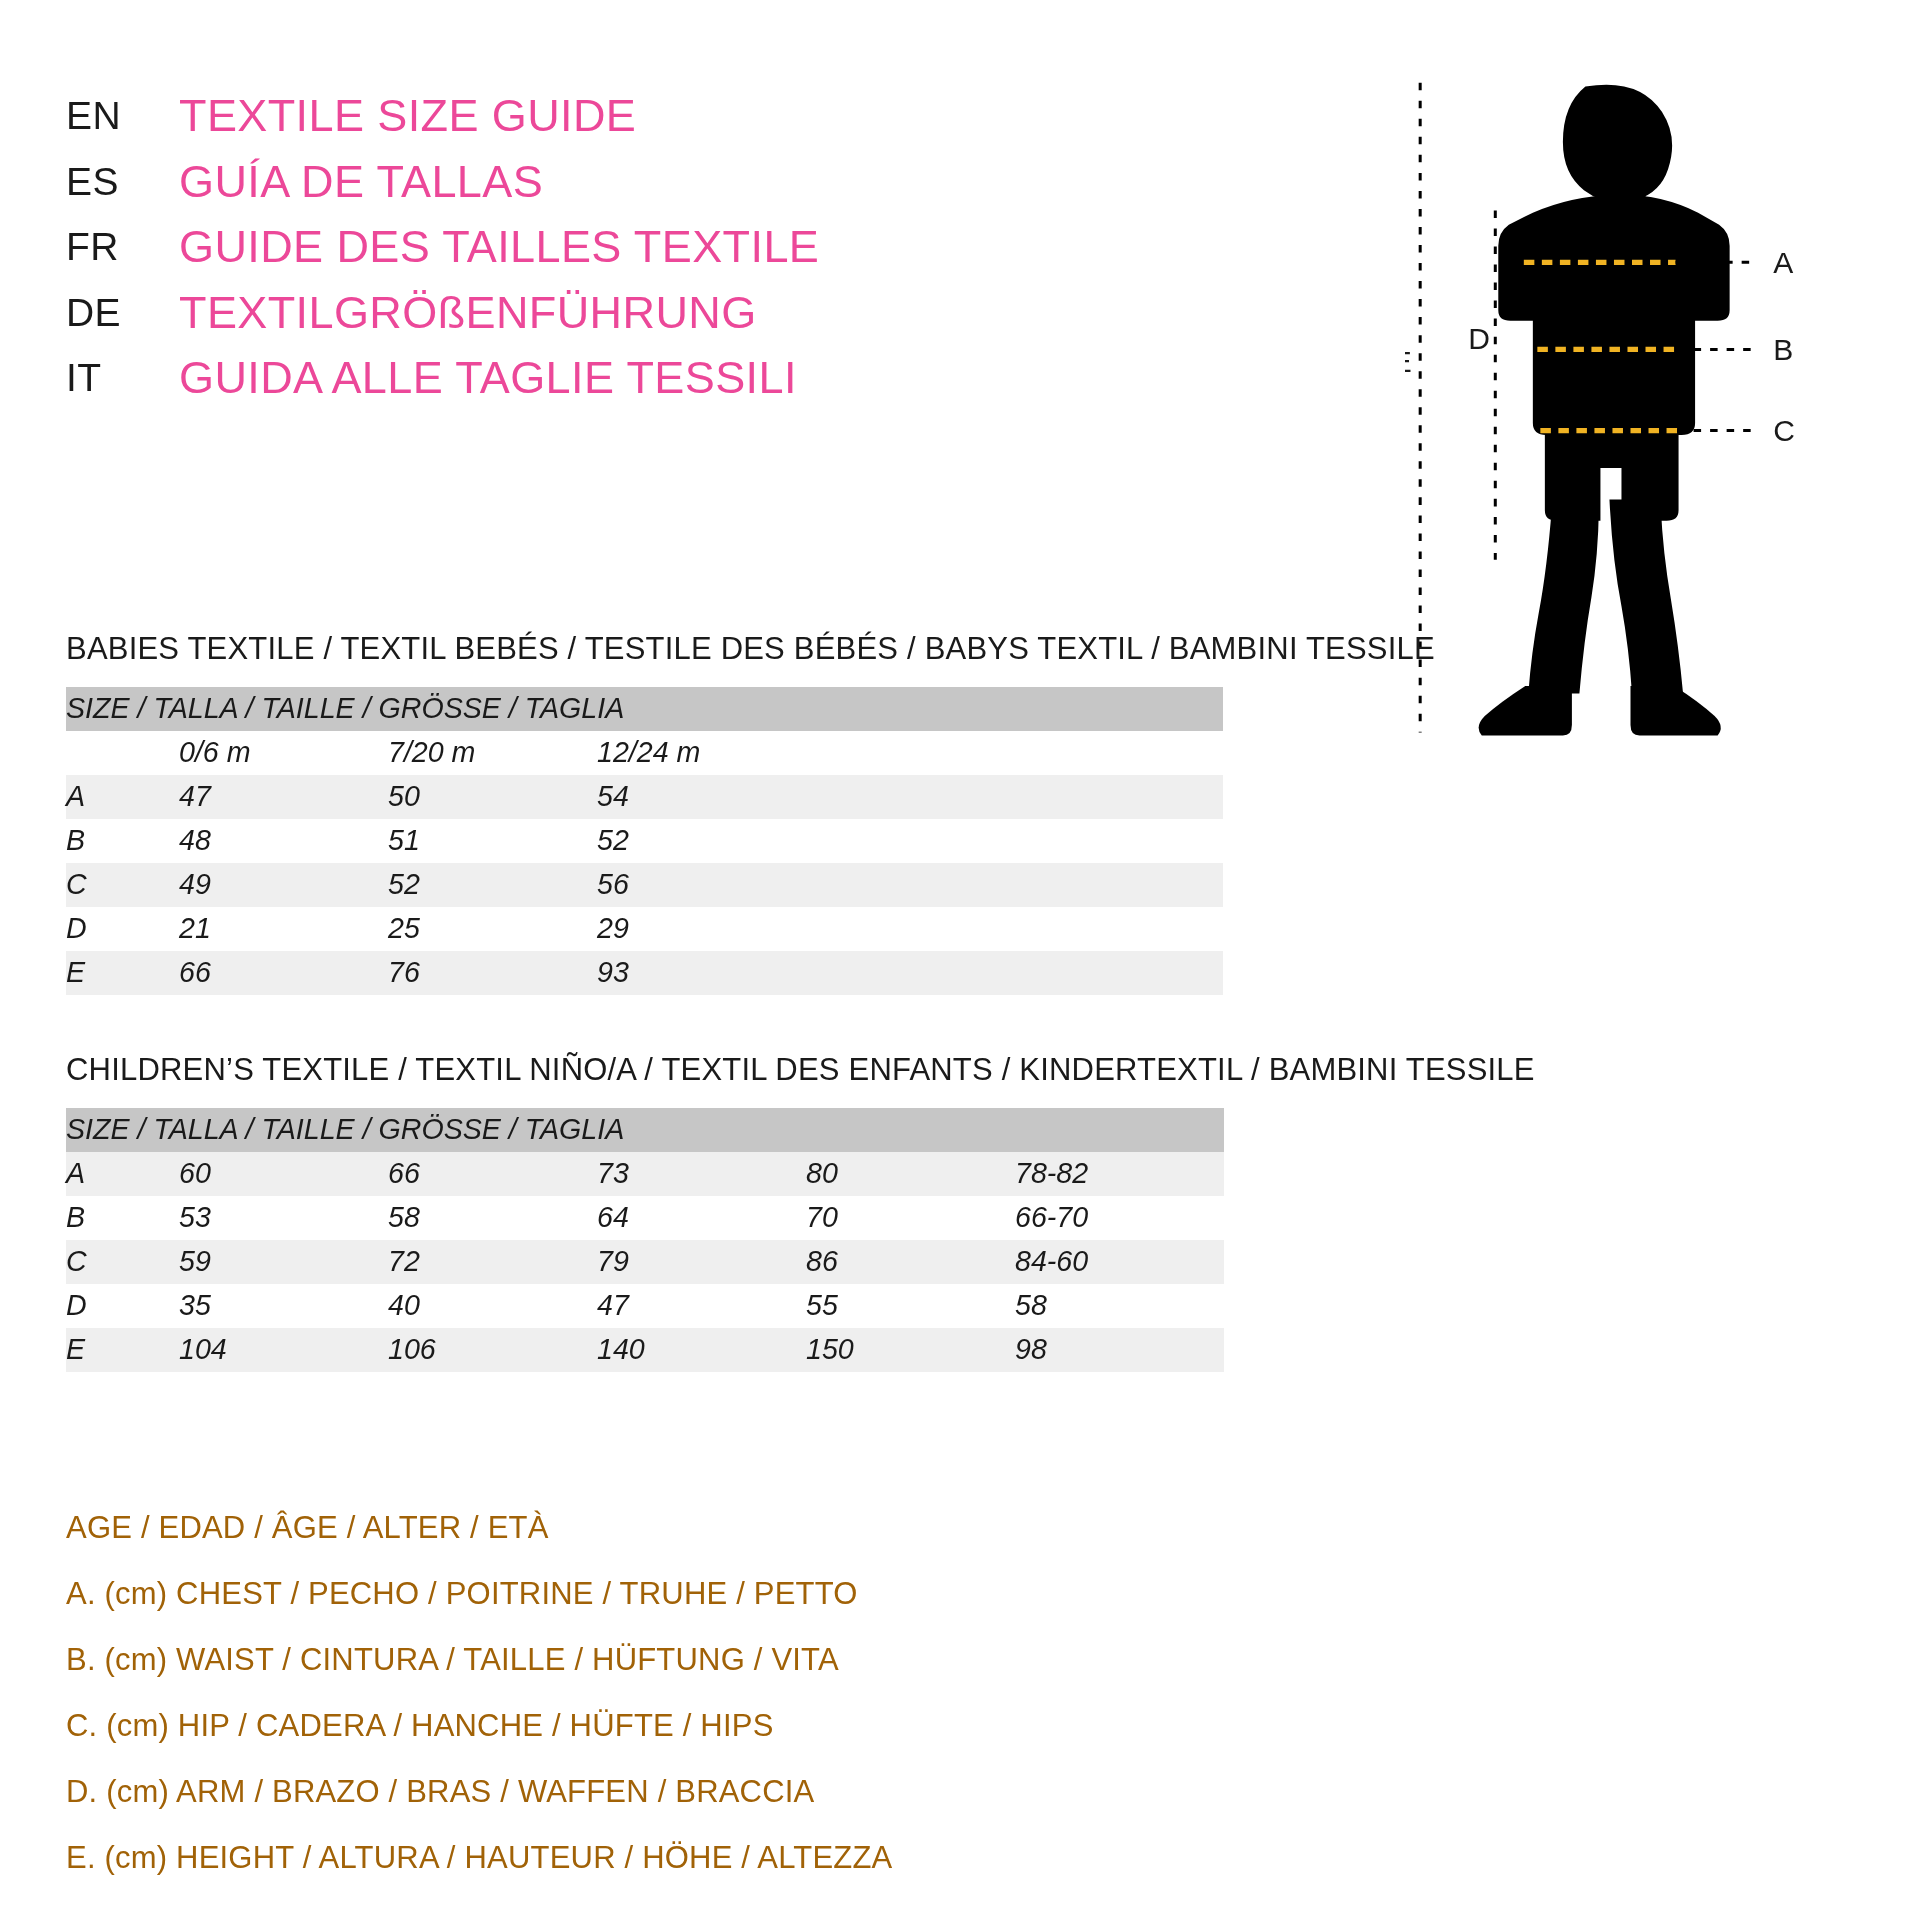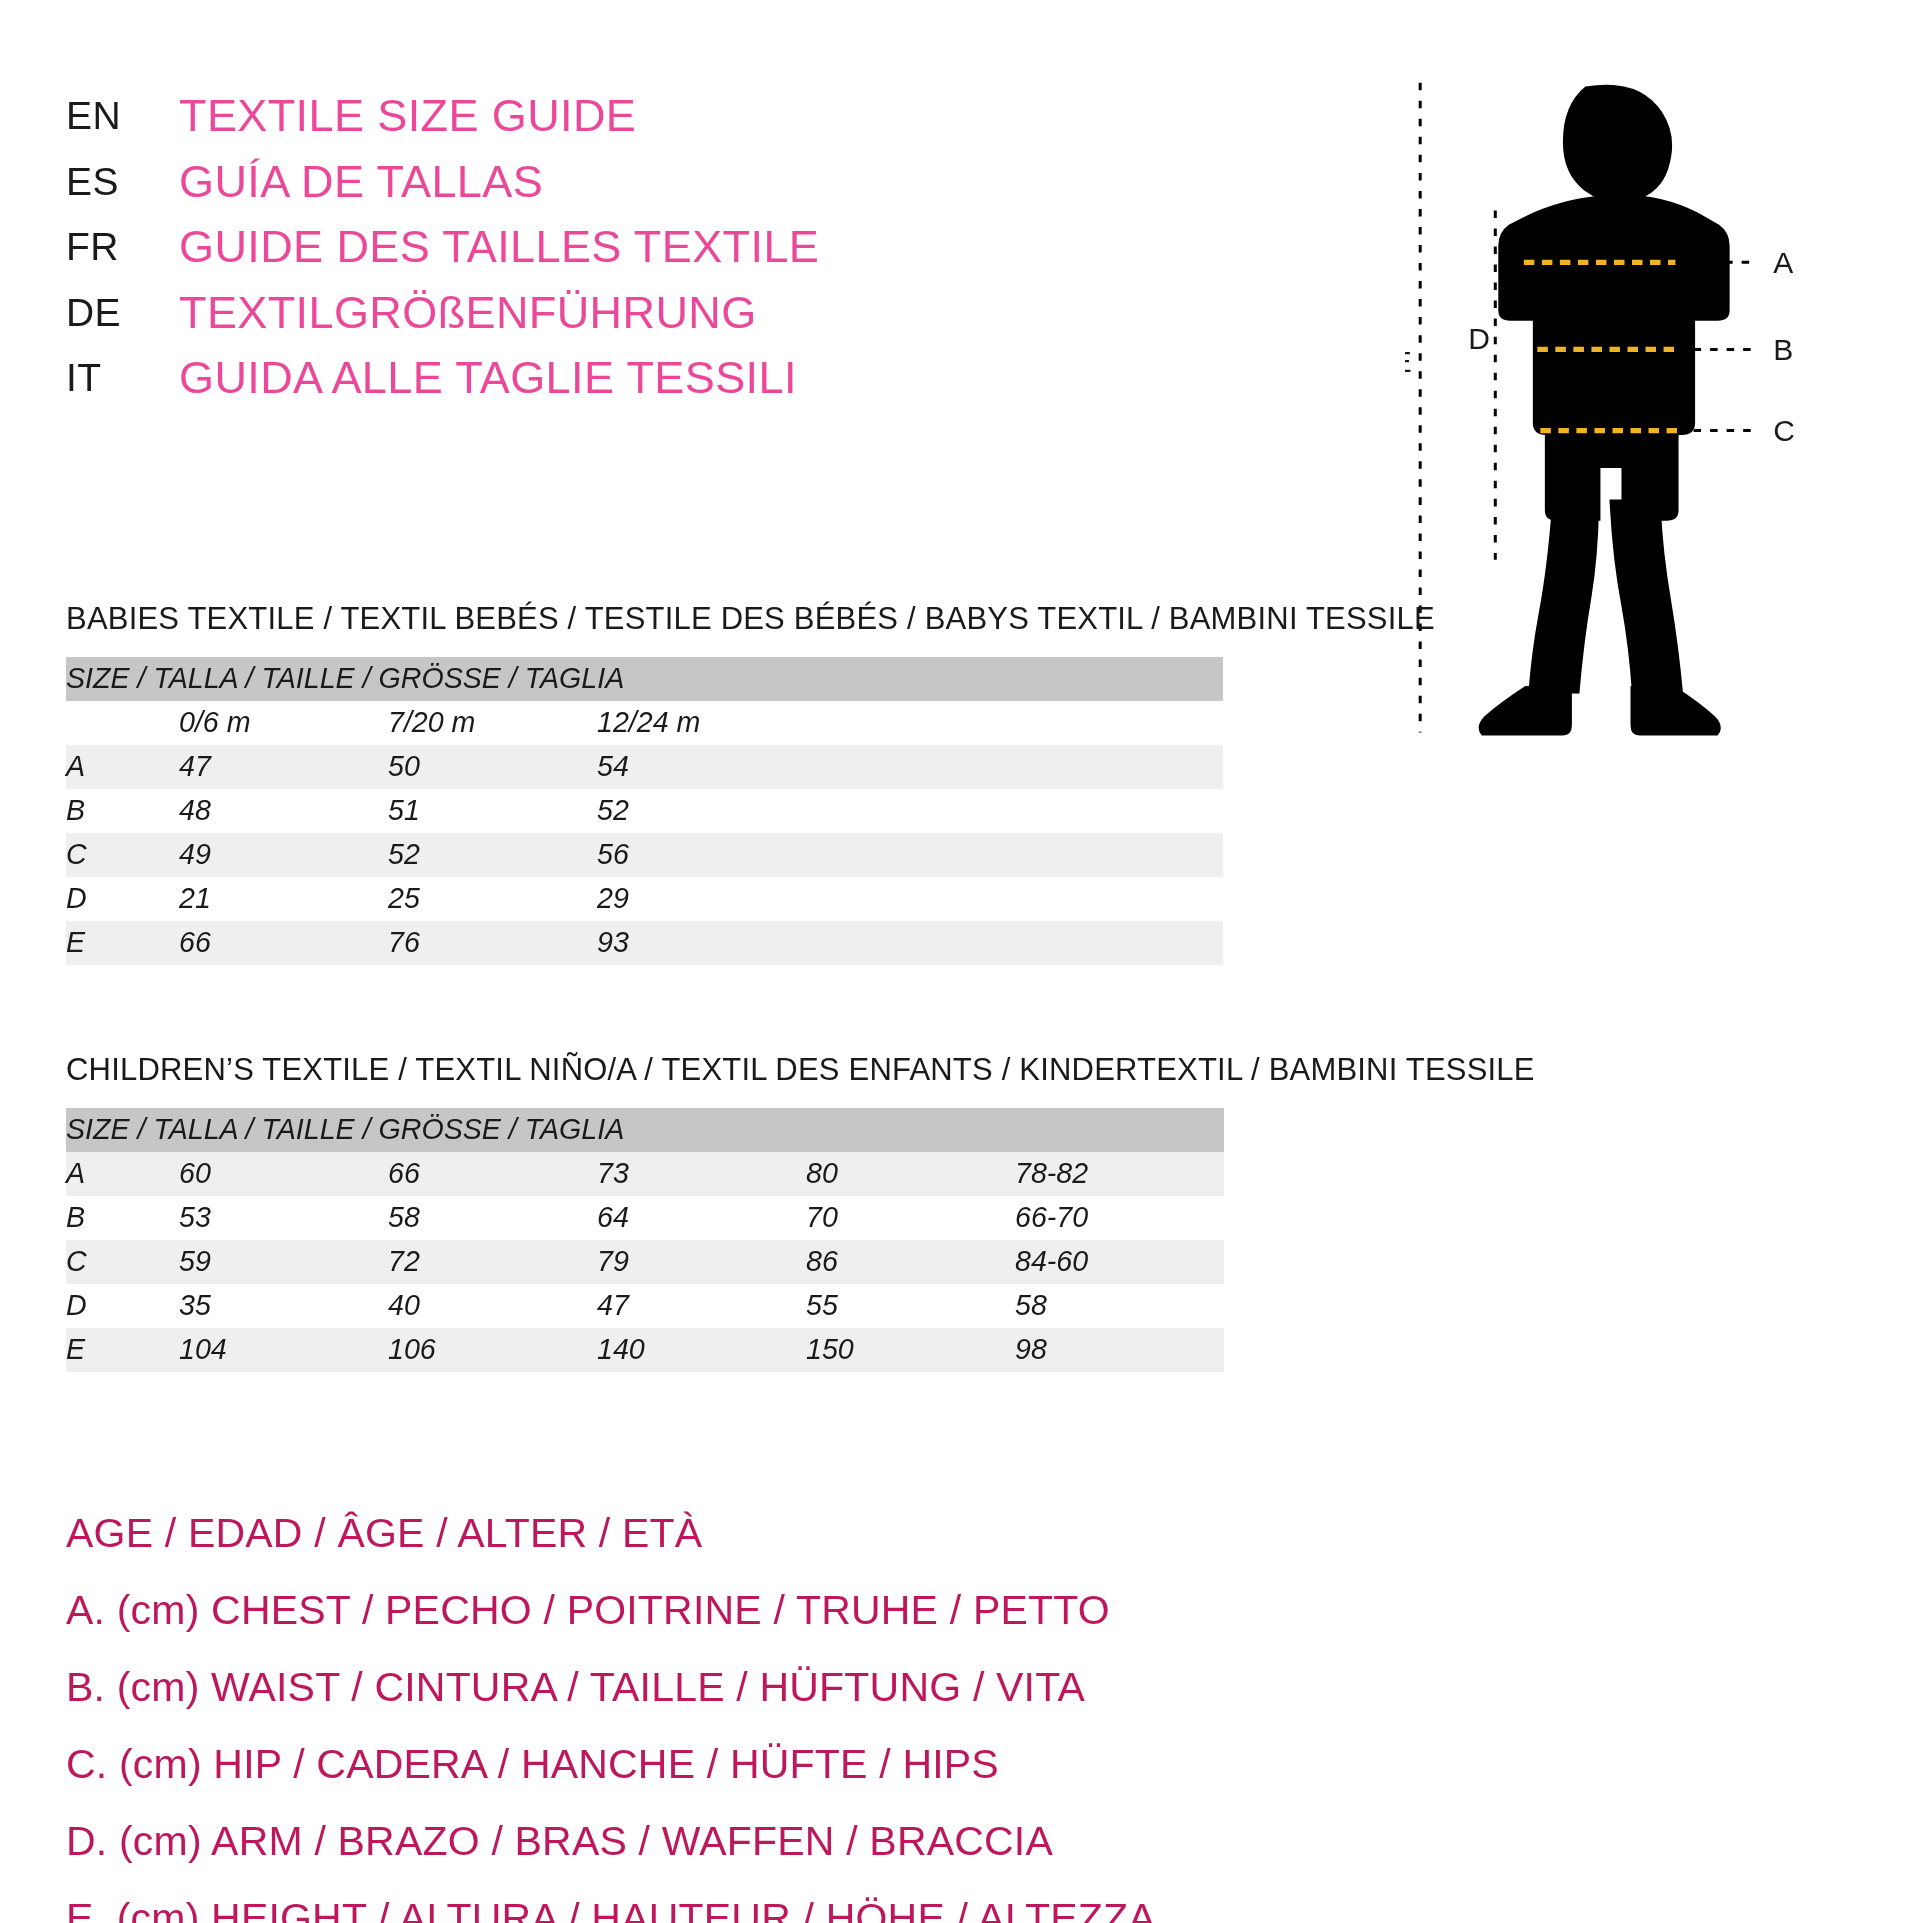--- a/index.html
+++ b/index.html
@@ -51,21 +51,21 @@
     height: 676px;
   }
   .figure svg { display: block; }
 
   
   .section {
     position: absolute;
     left: 66px;
     width: 1232px;
   }
-  #babies-section { top: 601px; }
+  #babies-section { top: 631px; }
   #children-section { top: 1052px; }
 
   .section-heading {
     font-size: 31px;
     color: #1a1a1a;
     margin-bottom: 19.5px;
     white-space: nowrap;
     letter-spacing: 0.2px;
   }
 
@@ -101,22 +101,22 @@
   .cell-sub { padding-left: 83px; margin-top: 47px; }
 
   
   .legend {
     position: absolute;
     left: 66px;
     top: 1510px;
     width: 1278px;
   }
   .legend-line {
-    font-size: 41px;
-    color: #be185d;
+    font-size: 31px;
+    color: #a16207;
     margin-bottom: 30px;
     white-space: nowrap;
     letter-spacing: 0.2px;
   }
 </style>
 </head>
 <body>
 
 <div class="titles">
   <div class="title-row">

